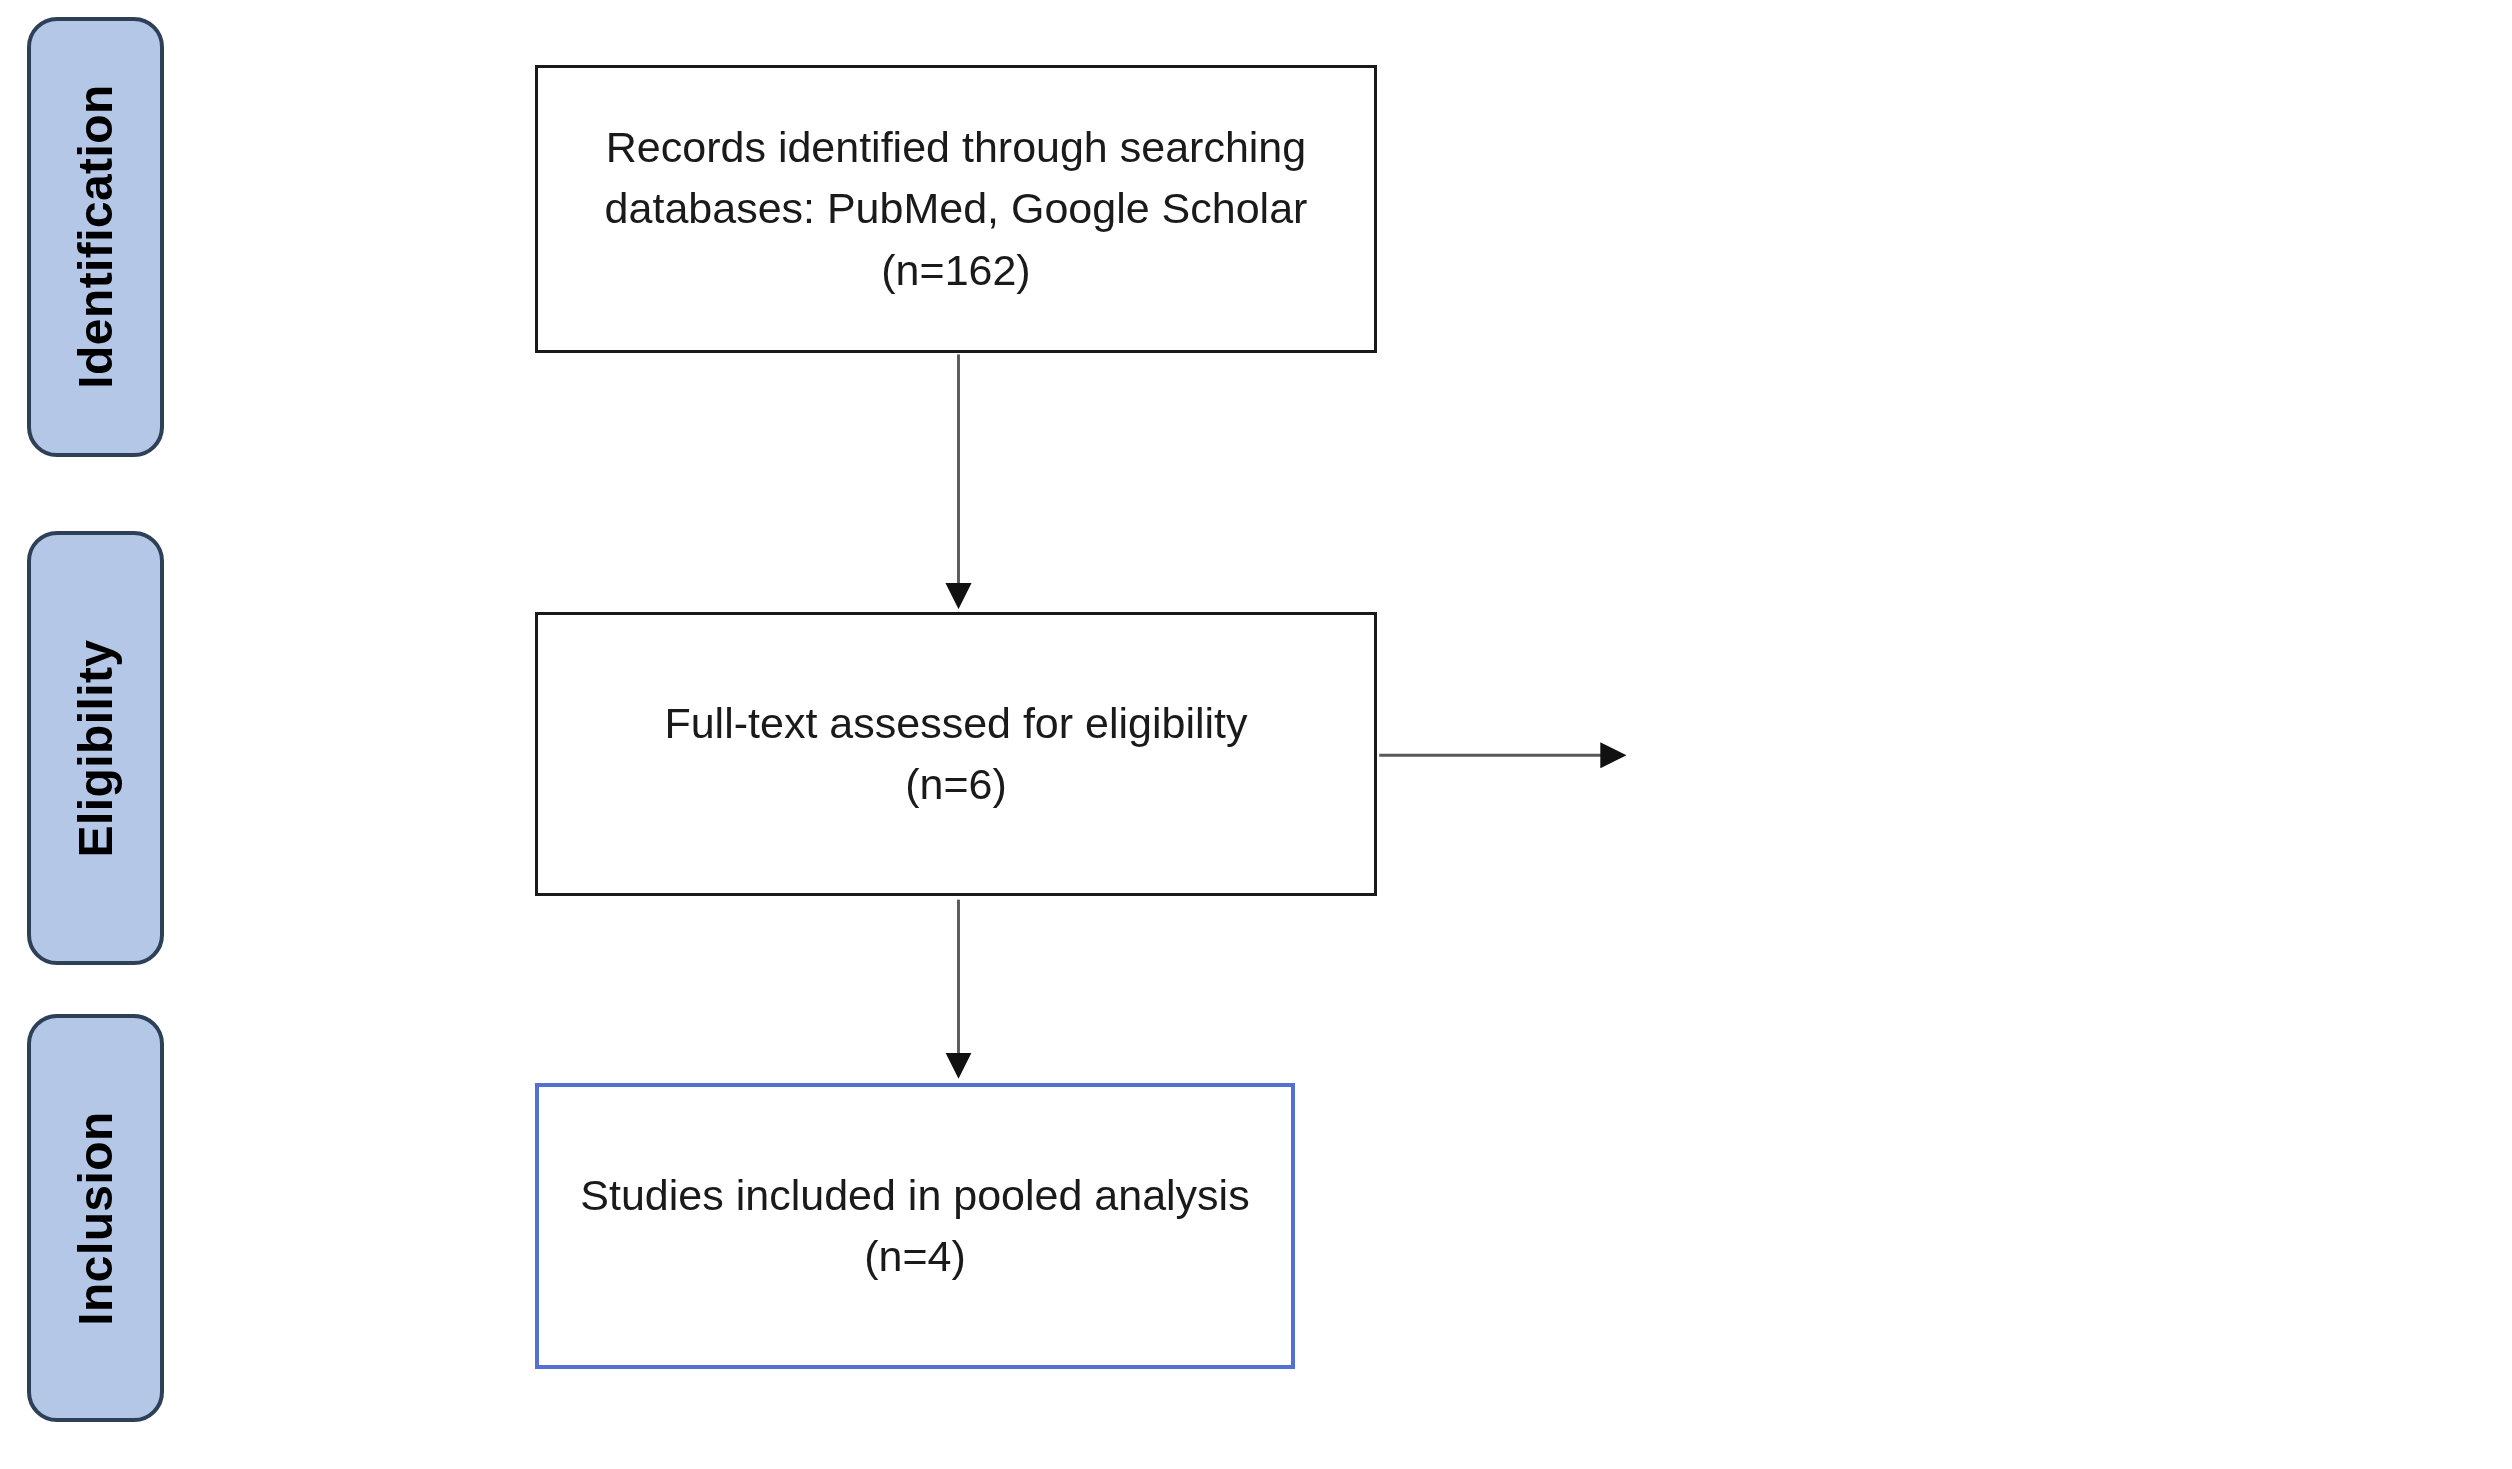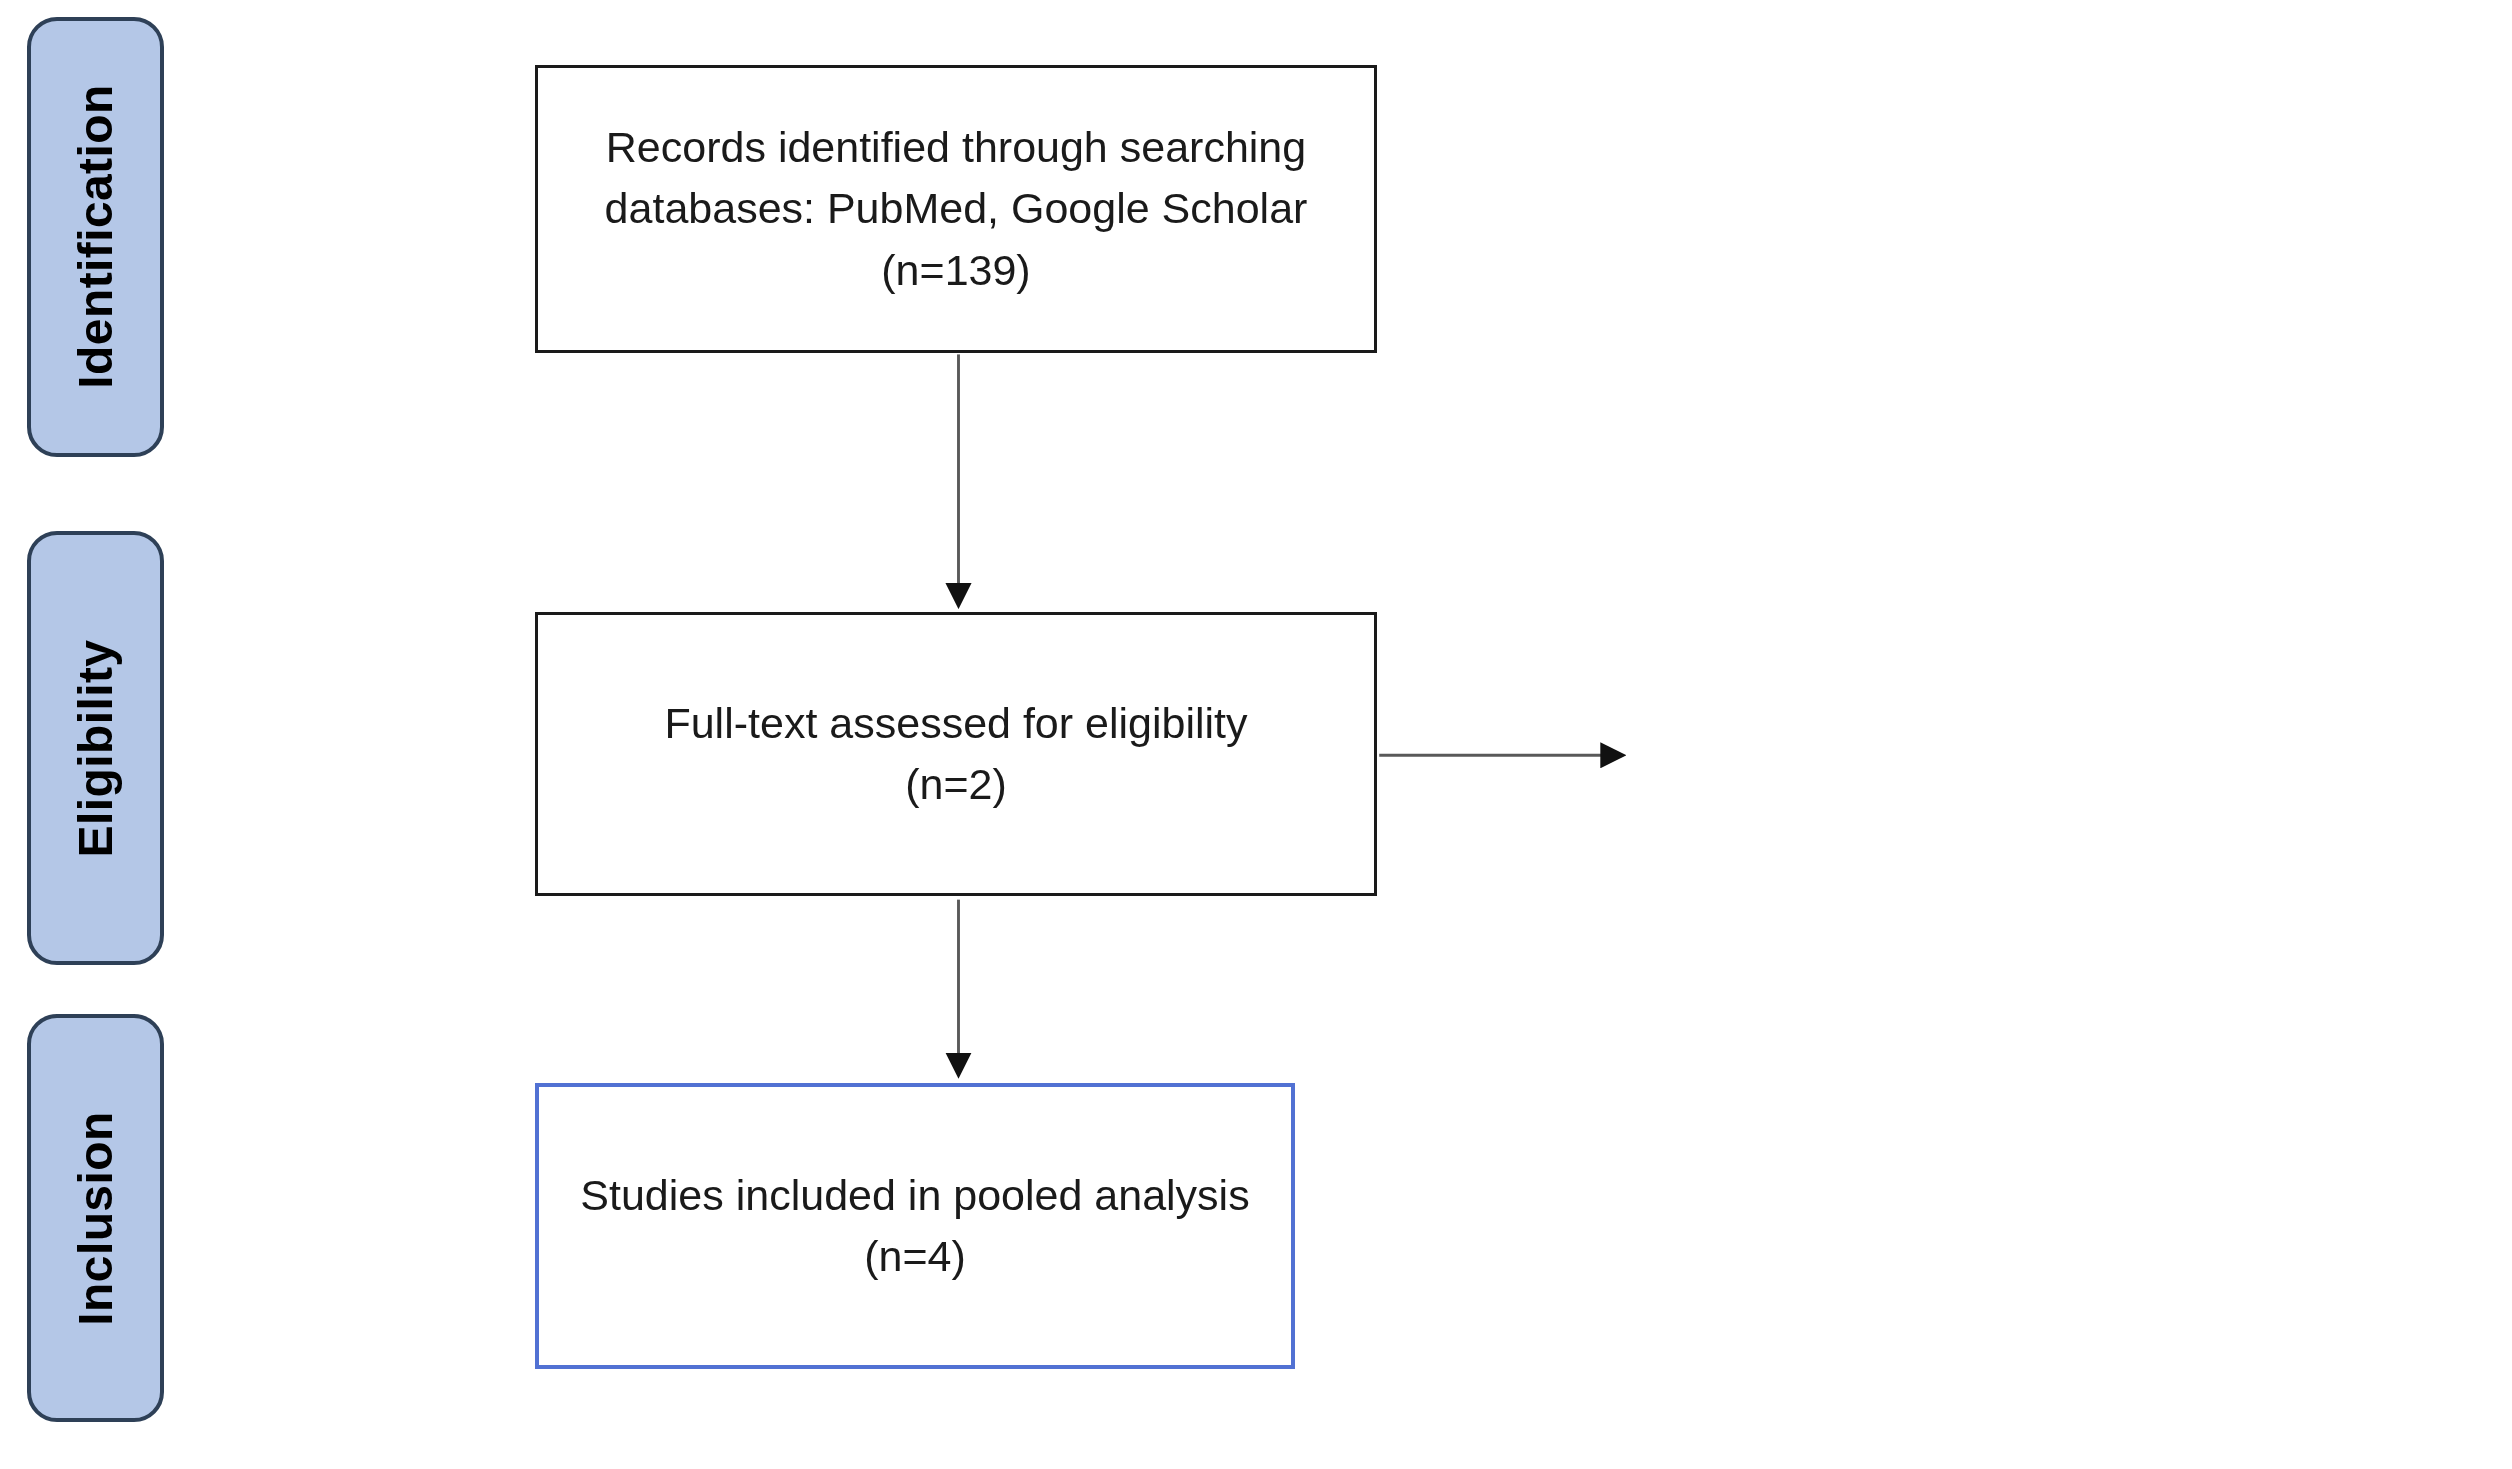--- a/index.html
+++ b/index.html
@@ -91,26 +91,26 @@
   <div class="stage" id="stage-eligibility">
     <span class="stage-label">Eligibility</span>
   </div>
   <div class="stage" id="stage-inclusion">
     <span class="stage-label">Inclusion</span>
   </div>
 
   <div class="flow-box" id="box-records-identified">
     <div class="box-text">Records identified through searching
 databases: PubMed, Google Scholar
-(n=139)</div>
+(n=162)</div>
   </div>
 
   <div class="flow-box" id="box-fulltext-assessed">
     <div class="box-text">Full-text assessed for eligibility
-(n=2)</div>
+(n=6)</div>
   </div>
 
 
   <div class="flow-box" id="box-studies-included">
     <div class="box-text">Studies included in pooled analysis
 (n=4)</div>
   </div>
 
   <svg class="arrows" viewBox="0 0 3027 1770" xmlns="http://www.w3.org/2000/svg">
     <defs>

